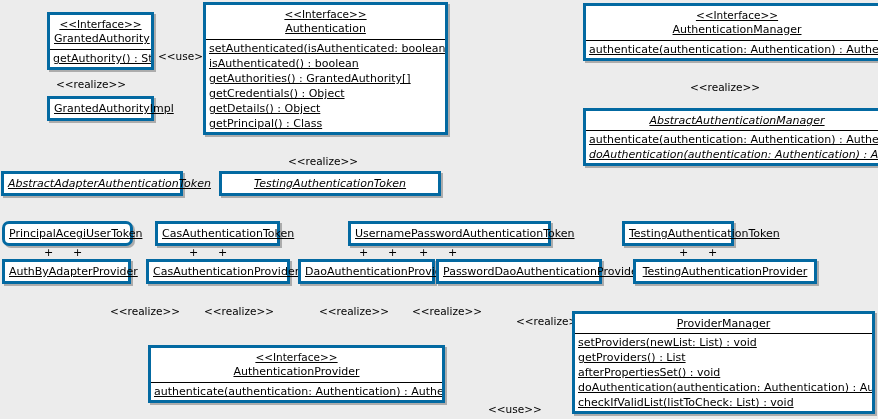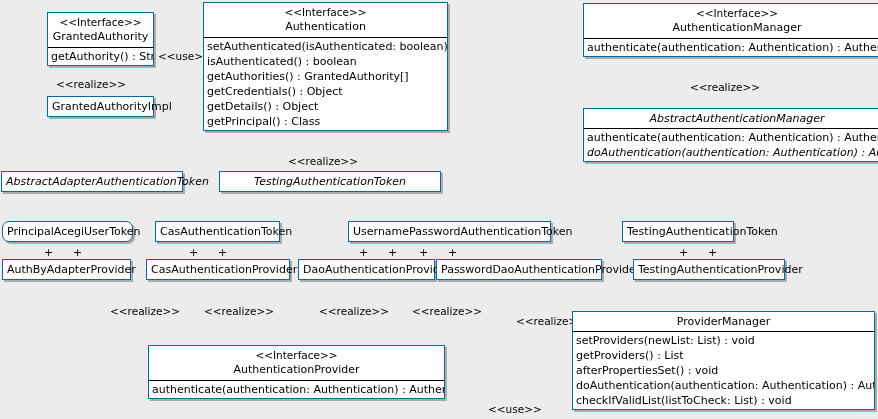--- a/index.html
+++ b/index.html
@@ -13,24 +13,25 @@
     height: 419px;
     background: #ececec;
     overflow: hidden;
     font-family: "DejaVu Sans", sans-serif;
   }
 
   
   .uml-box {
     position: absolute;
     background: #ffffff;
-    border: 1px solid #0369a1;
+    border: 3px solid #0369a1;
     box-sizing: border-box;
     box-shadow: 2px 2px 0 rgba(120,120,120,0.55);
     z-index: 5;
+    text-decoration: underline;
   }
   .uml-head {
     padding: 2px 4px 3px 4px;
     text-align: center;
     font-size: 11px;
     line-height: 14px;
     color: #000;
     white-space: nowrap;
   }
   .uml-head .stereo {
@@ -291,21 +292,21 @@
       <span class="cname">DaoAuthenticationProvider</span>
     </div>
   </div>
 
   <div class="uml-box" style="left:436px; top:259px; width:166px;">
     <div class="uml-head compact">
       <span class="cname">PasswordDaoAuthenticationProvider</span>
     </div>
   </div>
 
-  <div class="uml-box" style="left:633px; top:259px; width:152px;">
+  <div class="uml-box" style="left:633px; top:259px; width:184px;">
     <div class="uml-head compact">
       <span class="cname">TestingAuthenticationProvider</span>
     </div>
   </div>
 
   <div class="uml-box" style="left:148px; top:345px; width:297px;">
     <div class="uml-head">
       <span class="stereo">&lt;&lt;Interface&gt;&gt;</span>
       <span class="cname">AuthenticationProvider</span>
     </div>

